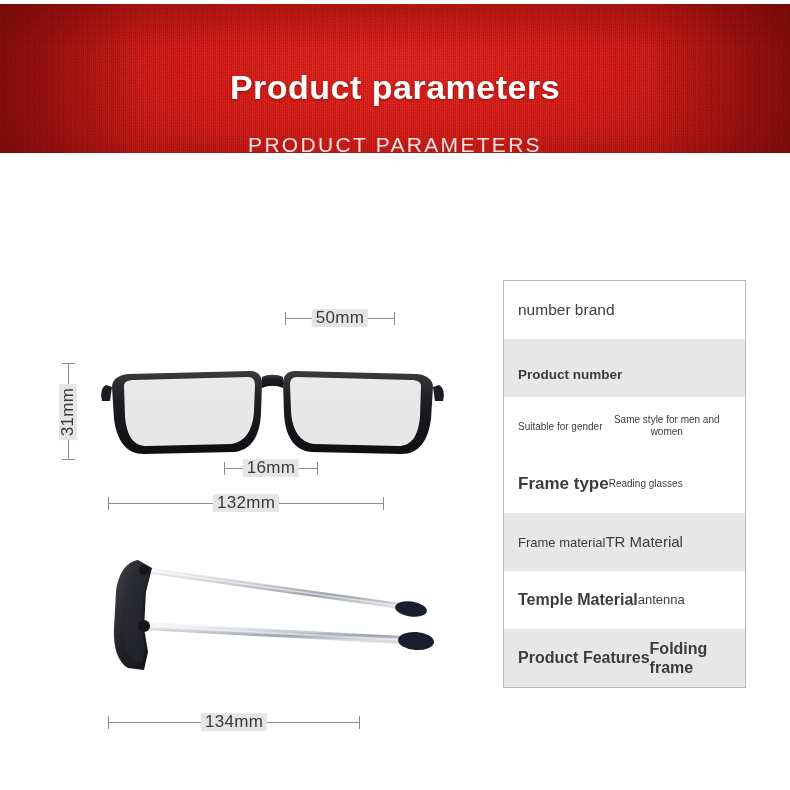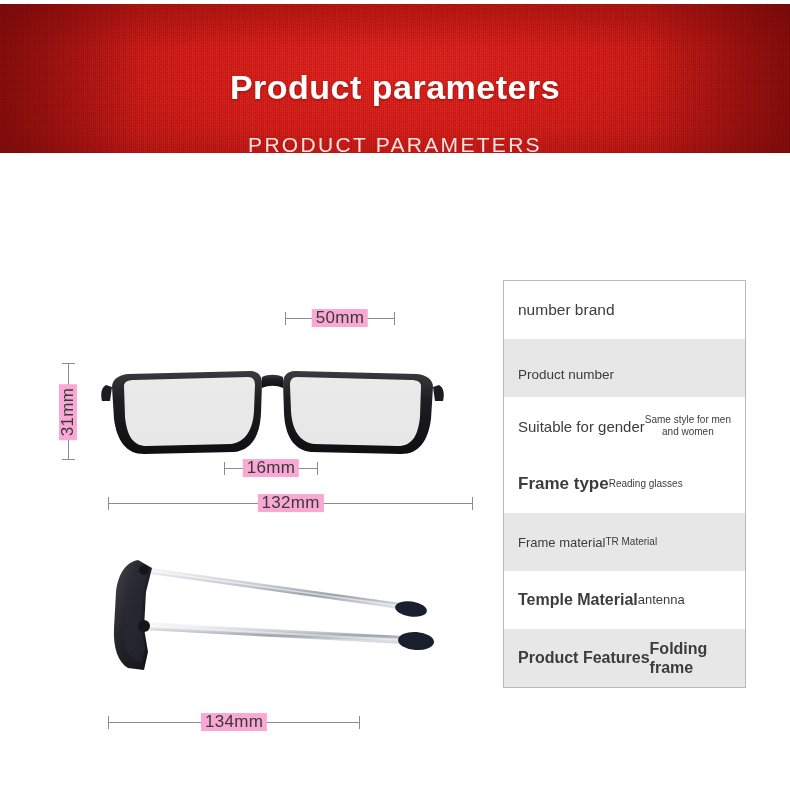--- a/index.html
+++ b/index.html
@@ -99,21 +99,21 @@
     margin-top: -6px;
     background: #8c8c8c;
   }
   .dimline .tick.l { left: 0; }
   .dimline .tick.r { right: 0; }
   .dimline .lbl {
     position: absolute;
     left: 50%;
     top: 50%;
     transform: translate(-50%, -50%);
-    background: #f9a8d4;
+    background: #e5e5e5;
     padding: 0 4px;
     color: #3a3a3a;
     font-size: 17px;
     letter-spacing: .3px;
     white-space: nowrap;
     line-height: 1.05;
   }
   
   .dimline.vert .bar {
     left: 50%; top: 0;
@@ -158,28 +158,28 @@
   .spec-key {
     color: #3c3c3c;
     white-space: nowrap;
   }
   .spec-val {
     color: #3c3c3c;
     line-height: 1.2;
   }
   
   .k-lg { font-size: 15.5px; font-weight: normal; }
-  .k-md { font-size: 13.5px; font-weight: normal; margin-top: 13px; }
-  .k-sm { font-size: 15px; font-weight: normal; }
+  .k-md { font-size: 13.5px; font-weight: bold; margin-top: 13px; }
+  .k-sm { font-size: 10px; font-weight: normal; }
   .k-bold-lg { font-size: 17px; font-weight: bold; }
   .k-bold-md { font-size: 13px; font-weight: normal; }
   .k-reg { font-size: 16px; font-weight: bold; }
 
   .v-lg { font-size: 17px; font-weight: normal; }
-  .v-md { font-size: 10px; font-weight: normal; }
+  .v-md { font-size: 15px; font-weight: normal; }
   .v-sm { font-size: 10px; font-weight: normal; text-align: center; }
   .v-bold { font-size: 16px; font-weight: bold; }
   .v-reg { font-size: 13px; font-weight: normal; }
 </style>
 </head>
 <body>
 
 <div id="banner">
   <div class="noise"></div>
   <div class="vstripes"></div>
@@ -238,21 +238,21 @@
   <div class="lbl">31mm</div>
 </div>
 
 <div class="dimline" style="left:224px; top:458px; width:94px; height:20px;">
   <div class="bar"></div>
   <div class="tick l"></div>
   <div class="tick r"></div>
   <div class="lbl">16mm</div>
 </div>
 
-<div class="dimline" style="left:108px; top:493px; width:365px; height:20px;">
+<div class="dimline" style="left:108px; top:493px; width:276px; height:20px;">
   <div class="bar"></div>
   <div class="tick l"></div>
   <div class="tick r"></div>
   <div class="lbl">132mm</div>
 </div>
 
 <svg class="glasses-svg" style="left:100px; top:548px;" width="340" height="130" viewBox="0 0 340 130">
   <defs>
     <linearGradient id="sideFrame" x1="0" y1="0" x2="1" y2="1">
       <stop offset="0%" stop-color="#44444c"></stop>

